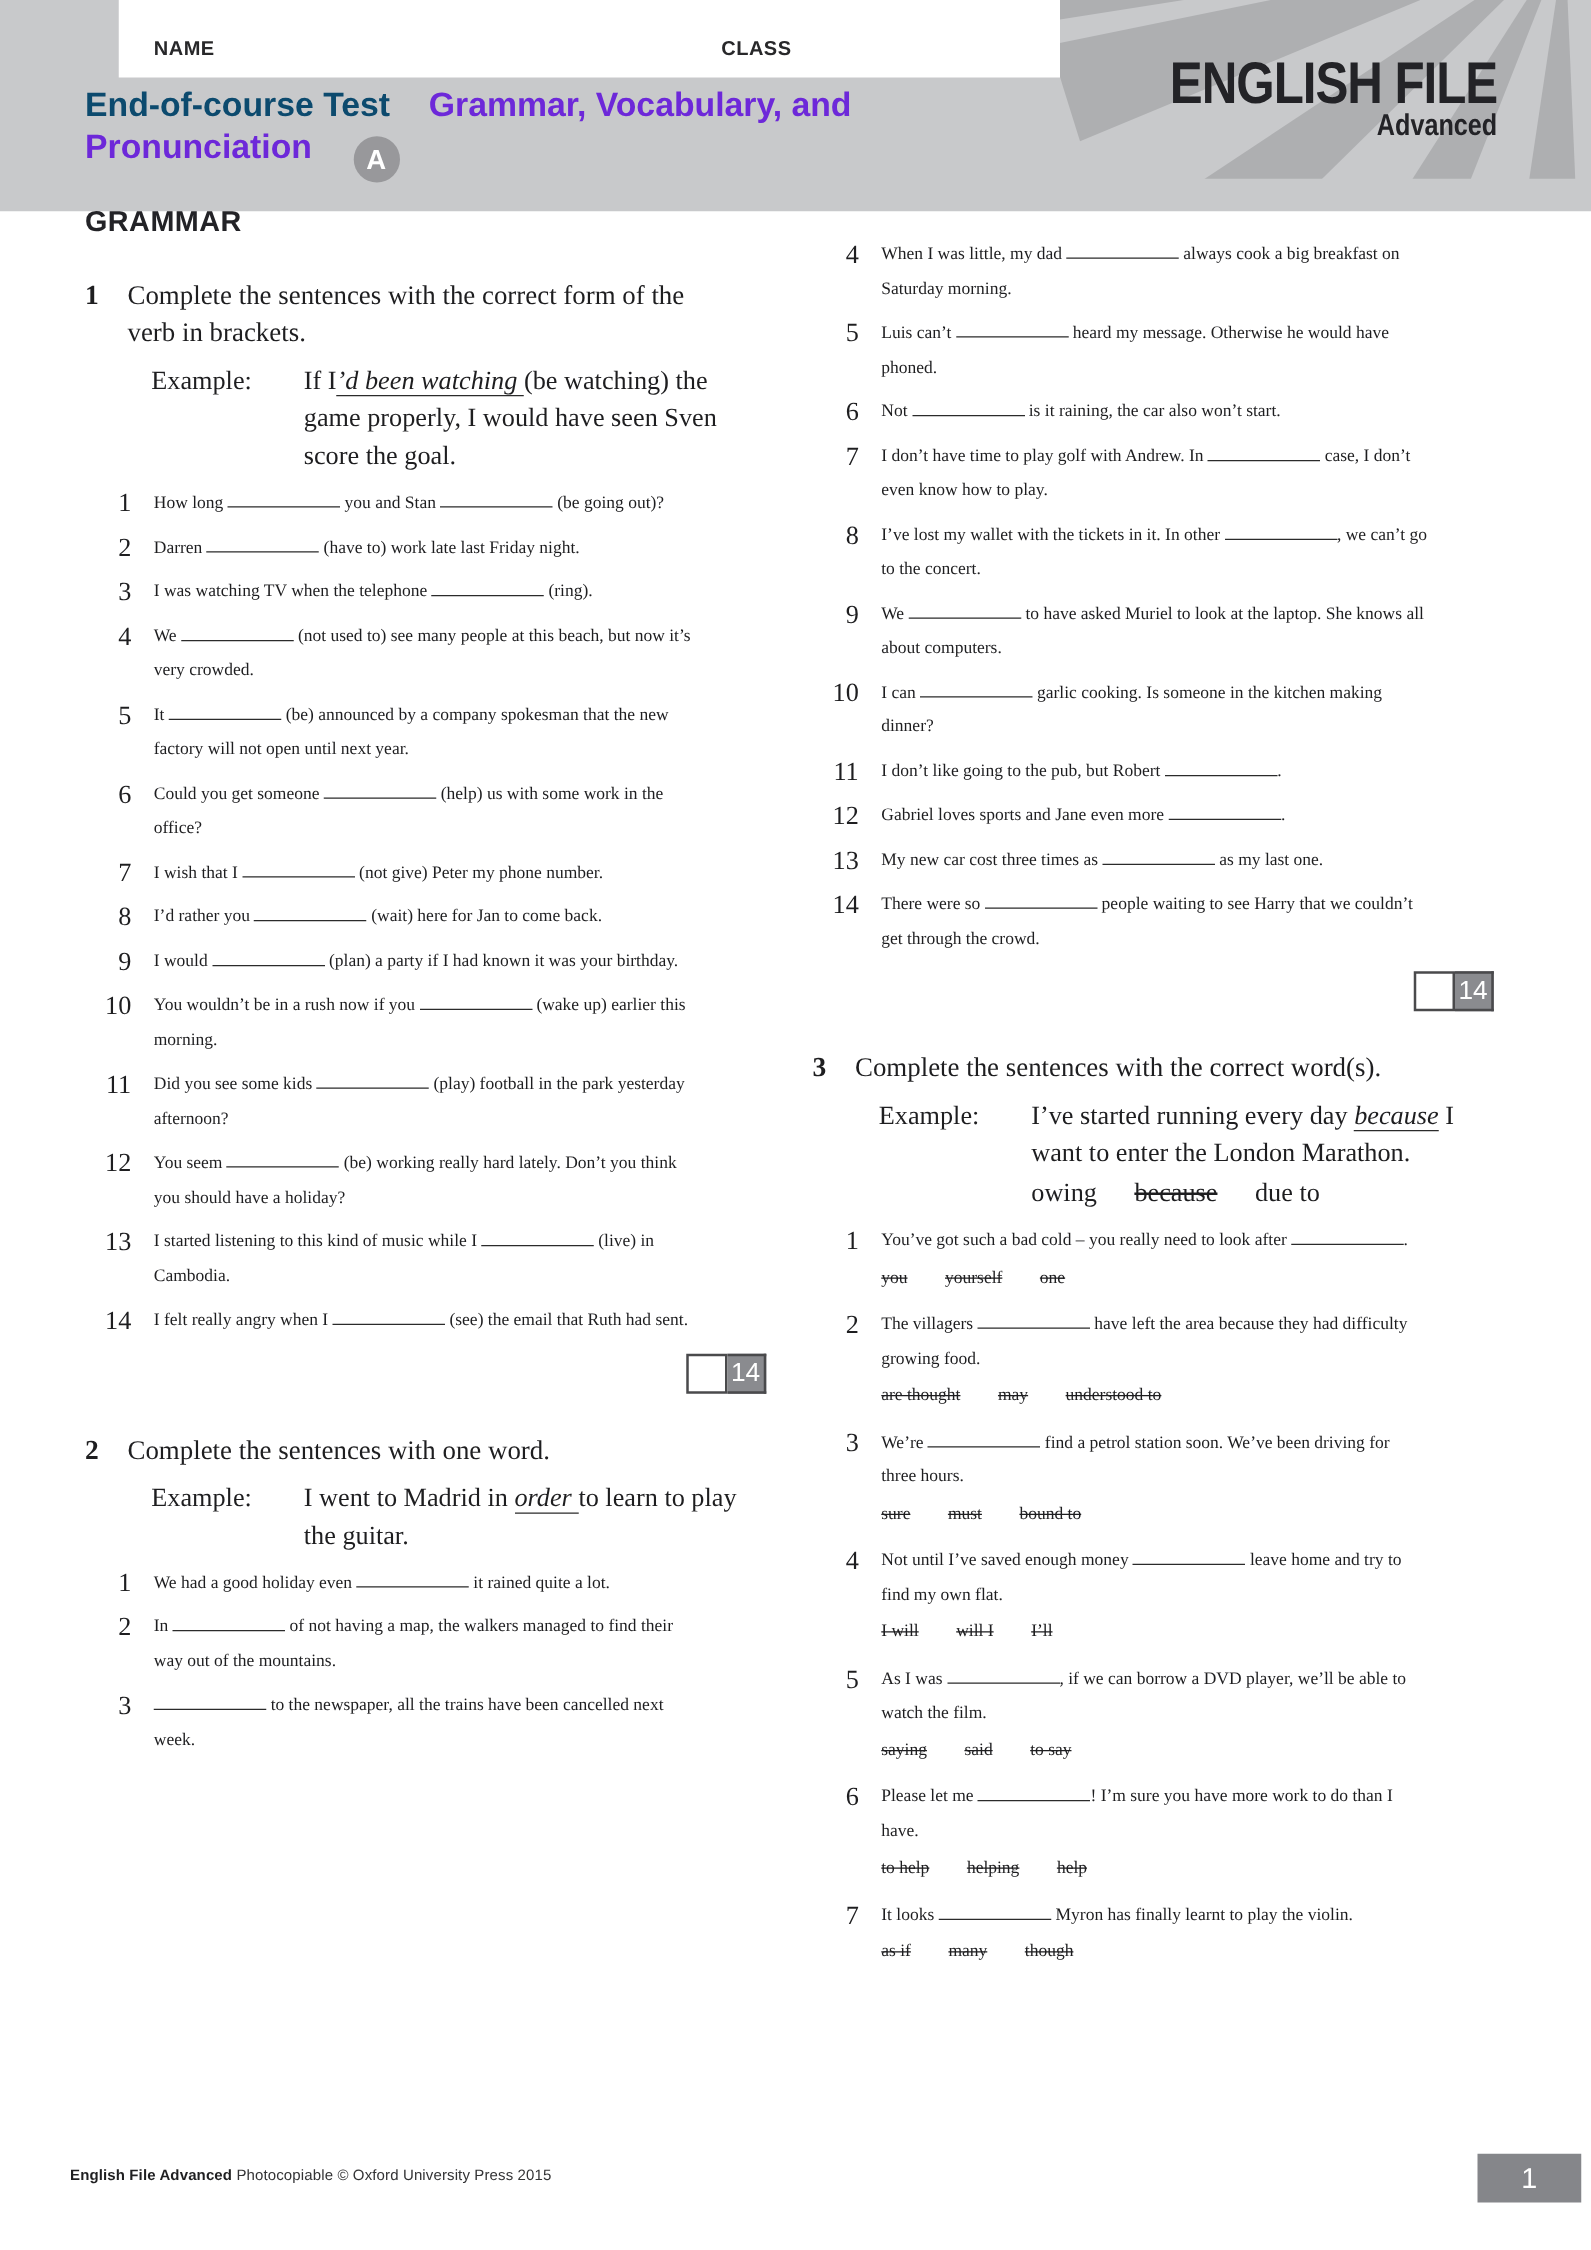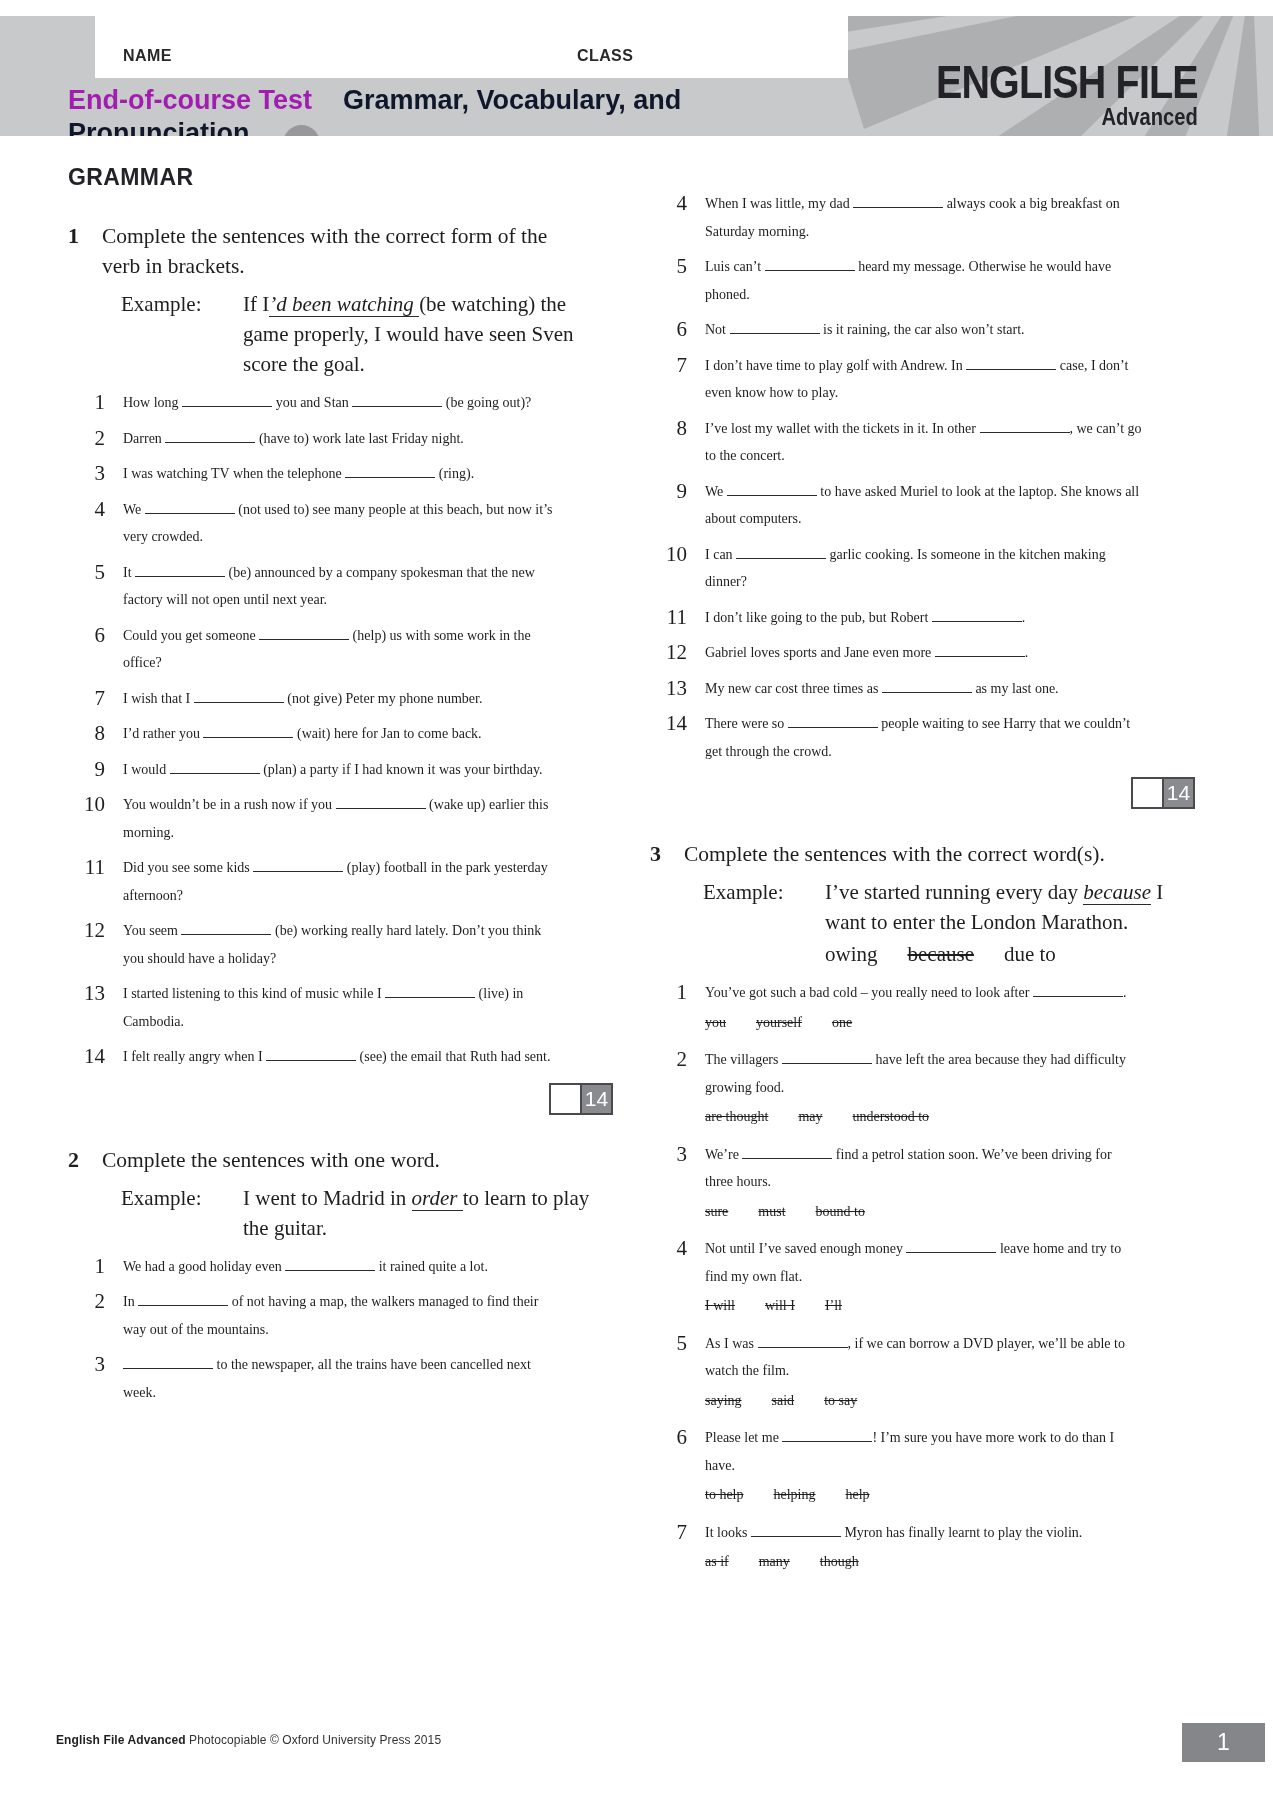--- a/index.html
+++ b/index.html
@@ -1,30 +1,30 @@
 <!DOCTYPE html>
 <html><head>
 <meta charset="utf-8">
 <style>
   html,body{margin:0;padding:0;}
   body{width:1273px;height:1800px;position:relative;background:#ffffff;overflow:hidden;
        font-family:"Liberation Serif", serif;color:#1e1e20;}
 
   
-  .header{position:absolute;left:0;top:16px;width:1273px;height:120px;background:#c8c9cb;overflow:hidden;}
+  .header{position:absolute;left:0;top:0;width:1273px;height:169px;background:#c8c9cb;overflow:hidden;}
   .rays{position:absolute;left:0;top:0;}
   .namebox{position:absolute;left:95px;top:0;width:753px;height:62px;background:#ffffff;}
   .nc-label{position:absolute;top:31px;font-family:"Liberation Sans",sans-serif;font-weight:700;
             font-size:16px;letter-spacing:.4px;color:#28282a;}
   .nc-name{left:28px;}
   .nc-class{left:482px;}
   .title-block{position:absolute;left:68px;top:68px;font-family:"Liberation Sans",sans-serif;
                font-weight:700;font-size:27px;line-height:33px;white-space:nowrap;}
-  .t-black{color:#a21caf;}
-  .t-gray{color:#0f172a;}
+  .t-black{color:#0c4a6e;}
+  .t-gray{color:#6d28d9;}
   .t1 .t-gray{margin-left:31px;}
   .badge{display:inline-block;width:37px;height:37px;border-radius:50%;background:#98989b;color:#ffffff;
          text-align:center;line-height:37px;font-size:22px;margin-left:33px;vertical-align:-9px;}
   .brand{position:absolute;right:75px;top:44px;text-align:right;transform:scaleX(.84);transform-origin:right top;}
   .brand-title{font-family:"Liberation Sans",sans-serif;font-weight:700;font-size:47px;line-height:44px;
                letter-spacing:-1px;color:#232327;}
   .brand-level{font-family:"Liberation Sans",sans-serif;font-weight:700;font-size:24px;line-height:26px;
                color:#232327;}
 
   

